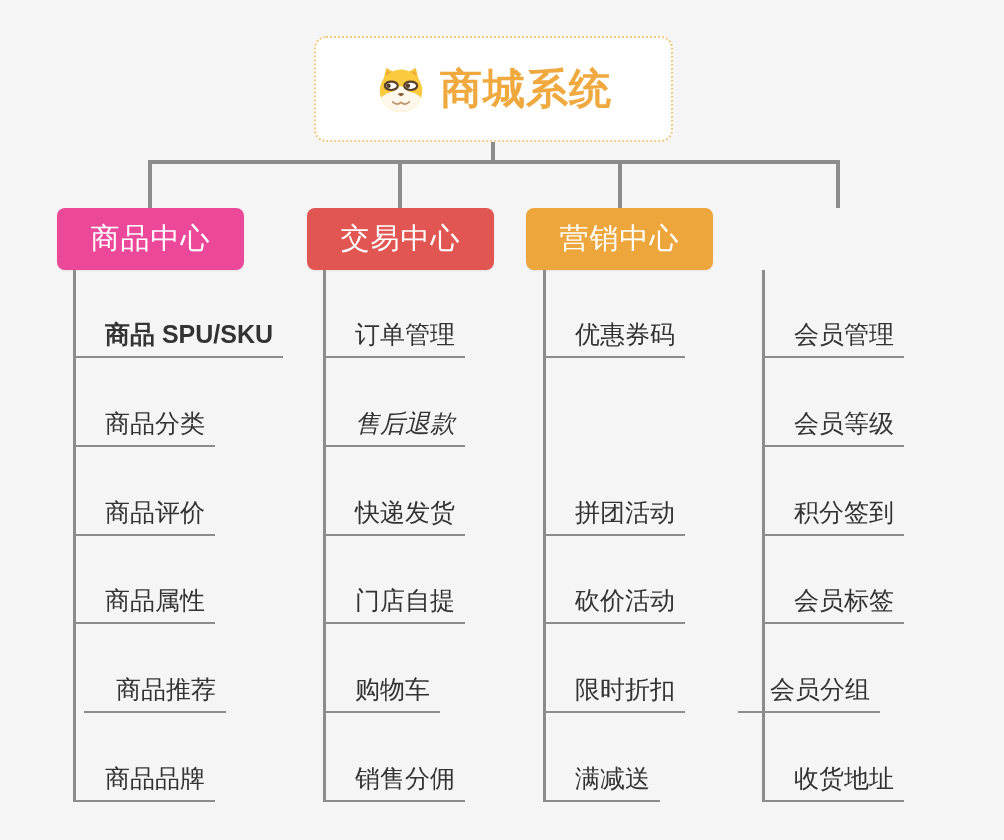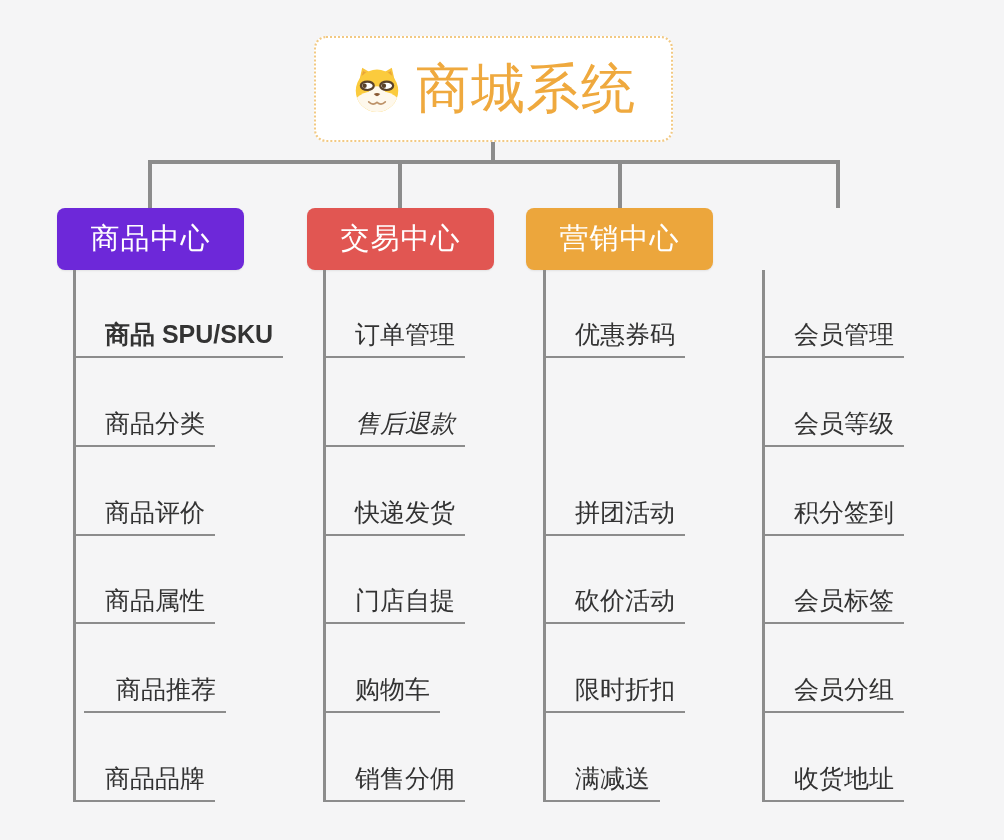--- a/index.html
+++ b/index.html
@@ -23,22 +23,22 @@
     background: #ffffff;
     border: 2px dotted #f2c983;
     border-radius: 12px;
     box-sizing: border-box;
     display: flex;
     align-items: center;
     justify-content: center;
     gap: 13px;
   }
   .root-title {
-    font-size: 54px;
-    font-weight: 400;
+    font-size: 42px;
+    font-weight: 700;
     letter-spacing: 1px;
     white-space: nowrap;
   }
   .root-icon svg { display: block; }
   
   .line {
     position: absolute;
     background: #8c8c8c;
   }
   
@@ -104,21 +104,21 @@
         <ellipse cx="38.5" cy="22.5" rx="7" ry="4.6" fill="#ffffff" stroke="#5a422a" stroke-width="2.4"></ellipse>
         <circle cx="14.5" cy="22.5" r="2.4" fill="#5a422a"></circle>
         <circle cx="35.5" cy="22.5" r="2.4" fill="#5a422a"></circle>
         <path d="M24.5 31.5 Q28 29 31.5 31.5 Q28 36 24.5 31.5 Z" fill="#8a5a35"></path>
         <path d="M19 40 Q23.5 44.5 28 40.5 Q32.5 44.5 37 40" fill="none" stroke="#bd9268" stroke-width="1.8" stroke-linecap="round"></path>
       </svg>
     </span>
     <span class="root-title" style="color: rgb(239, 169, 62);">商城系统</span>
   </div>
 
-<div class="branch-box" style="left: 57px; background: #6d28d9;">商品中心</div>
+<div class="branch-box" style="left: 57px; background: #ec4899;">商品中心</div>
     <div class="line" style="left: 73px; top: 270px; width: 3px; height: 530px; background: rgb(140, 140, 140);"></div>
     <div class="leaf-item" style="left: 73px; top: 316px; border-bottom-color: rgb(140, 140, 140); font-weight: bold;">商品 SPU/SKU</div>
     <div class="leaf-item" style="left: 73px; top: 405px; border-bottom-color: rgb(140, 140, 140);">商品分类</div>
     <div class="leaf-item" style="left: 73px; top: 494px; border-bottom-color: rgb(140, 140, 140);">商品评价</div>
     <div class="leaf-item" style="left: 73px; top: 582px; border-bottom-color: rgb(140, 140, 140);">商品属性</div>
     <div class="leaf-item" style="left: 84px; top: 671px; border-bottom-color: rgb(140, 140, 140);">商品推荐</div>
     <div class="leaf-item" style="left: 73px; top: 760px; border-bottom-color: rgb(140, 140, 140);">商品品牌</div>
     <div class="branch-box" style="left: 307px; background: rgb(225, 86, 82);">交易中心</div>
     <div class="line" style="left: 323px; top: 270px; width: 3px; height: 530px; background: rgb(140, 140, 140);"></div>
     <div class="leaf-item" style="left: 323px; top: 316px; border-bottom-color: rgb(140, 140, 140);">订单管理</div>
@@ -132,15 +132,15 @@
     <div class="leaf-item" style="left: 543px; top: 316px; border-bottom-color: rgb(140, 140, 140);">优惠券码</div>
     <div class="leaf-item" style="left: 543px; top: 494px; border-bottom-color: rgb(140, 140, 140);">拼团活动</div>
     <div class="leaf-item" style="left: 543px; top: 582px; border-bottom-color: rgb(140, 140, 140);">砍价活动</div>
     <div class="leaf-item" style="left: 543px; top: 671px; border-bottom-color: rgb(140, 140, 140);">限时折扣</div>
     <div class="leaf-item" style="left: 543px; top: 760px; border-bottom-color: rgb(140, 140, 140);">满减送</div>
     <div class="line" style="left: 762px; top: 270px; width: 3px; height: 530px; background: rgb(140, 140, 140);"></div>
     <div class="leaf-item" style="left: 762px; top: 316px; border-bottom-color: rgb(140, 140, 140);">会员管理</div>
     <div class="leaf-item" style="left: 762px; top: 405px; border-bottom-color: rgb(140, 140, 140);">会员等级</div>
     <div class="leaf-item" style="left: 762px; top: 494px; border-bottom-color: rgb(140, 140, 140);">积分签到</div>
     <div class="leaf-item" style="left: 762px; top: 582px; border-bottom-color: rgb(140, 140, 140);">会员标签</div>
-    <div class="leaf-item" style="left: 762px; top: 671px; border-bottom-color: rgb(140, 140, 140);">会员分组</div>
+    <div class="leaf-item" style="left: 738px; top: 671px; border-bottom-color: rgb(140, 140, 140);">会员分组</div>
     <div class="leaf-item" style="left: 762px; top: 760px; border-bottom-color: rgb(140, 140, 140);">收货地址</div>
   </div>
 
 </body></html>

